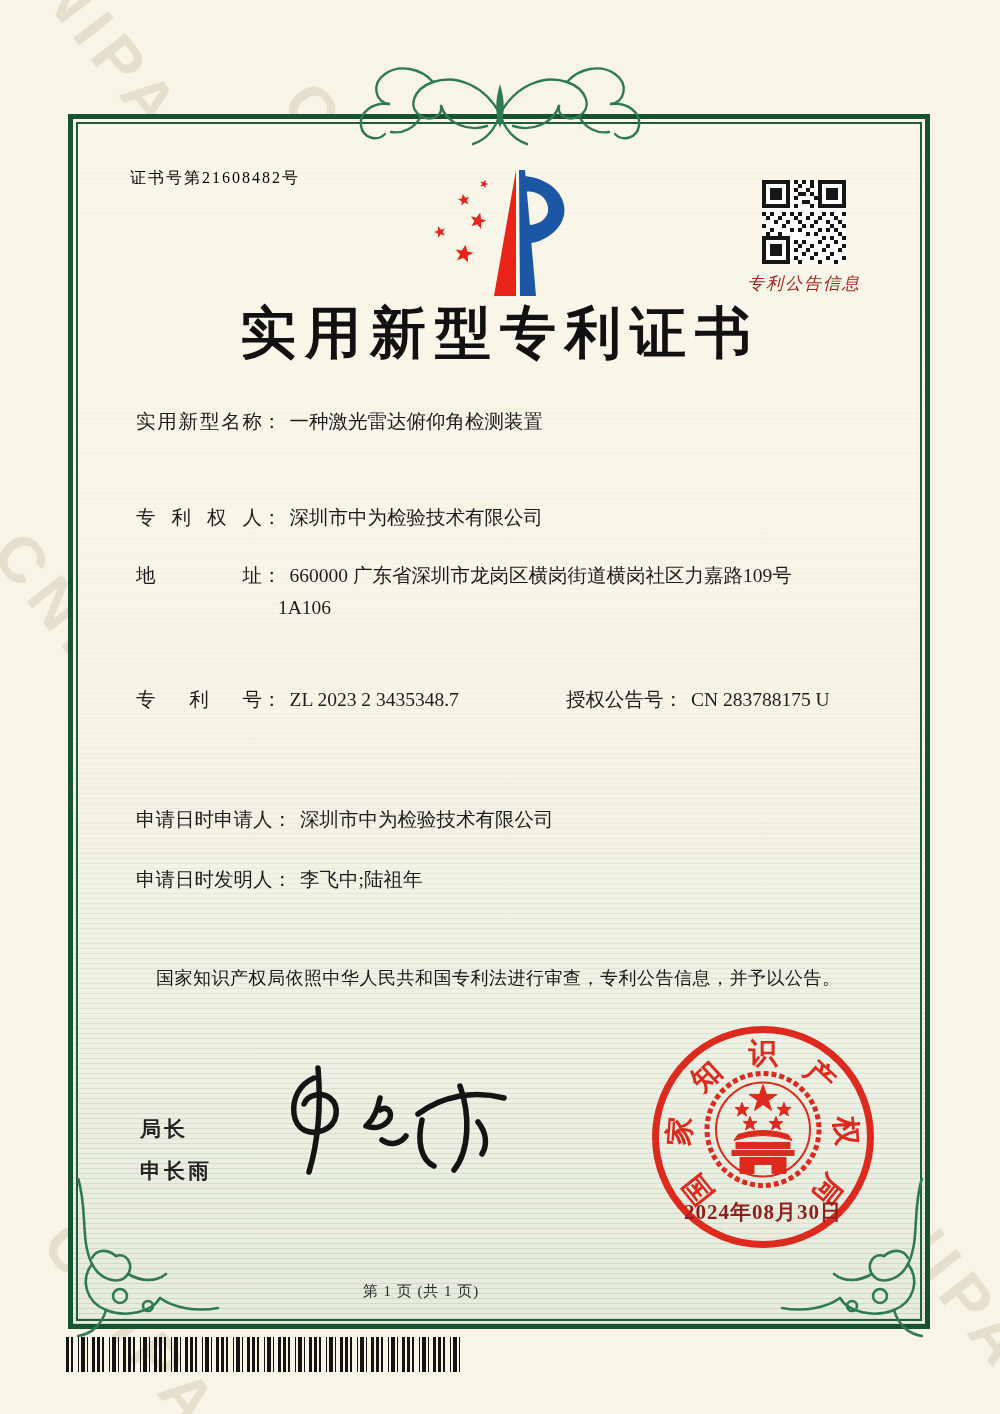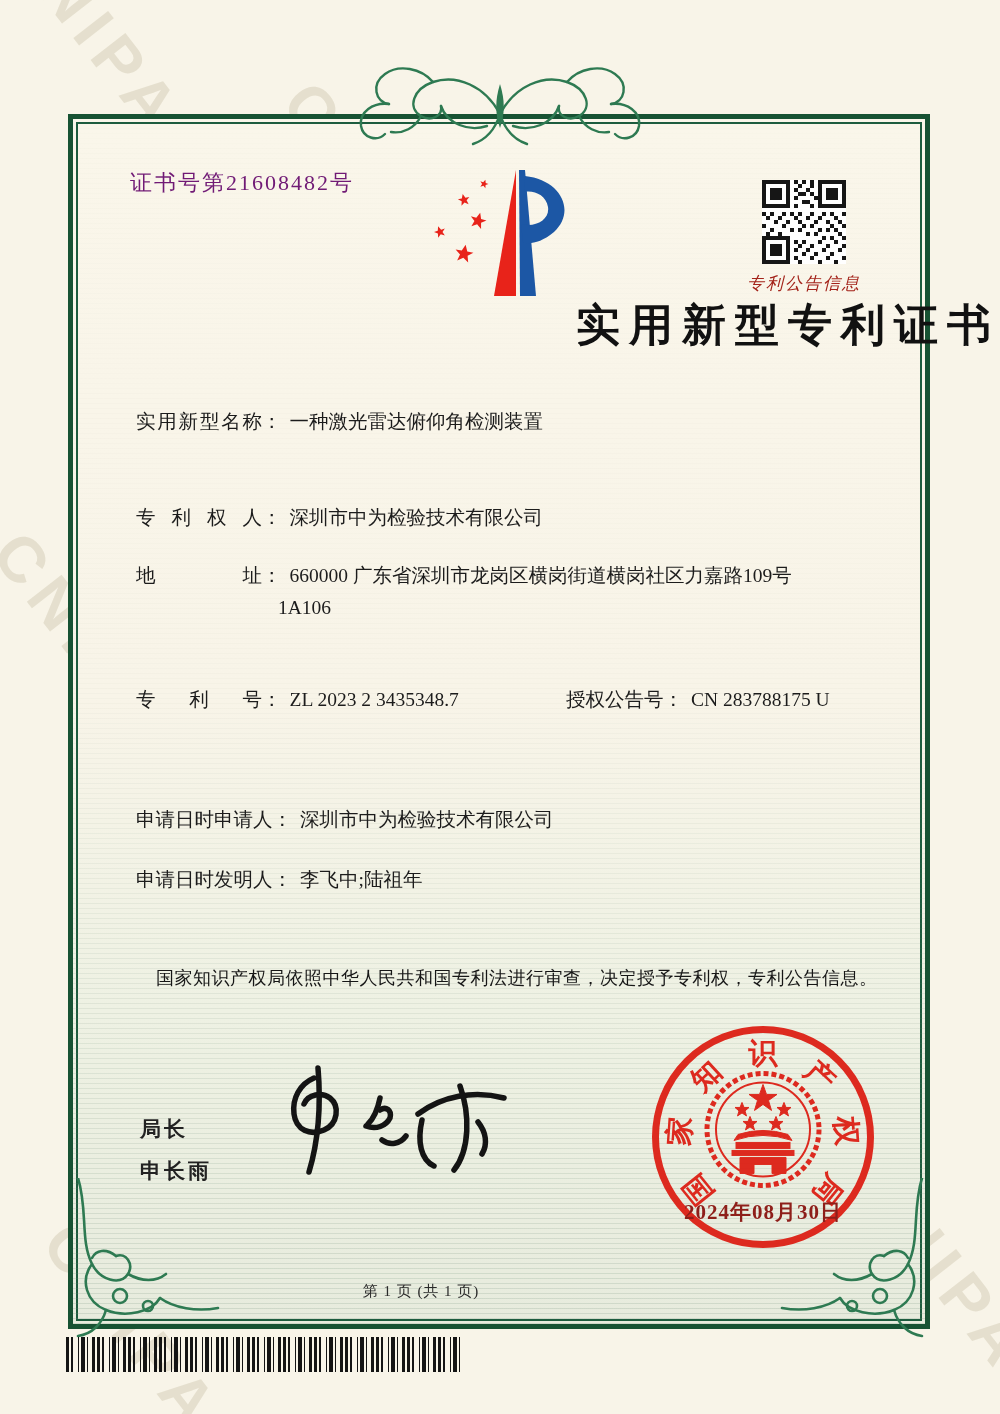--- a/index.html
+++ b/index.html
@@ -17,27 +17,27 @@
          background:linear-gradient(180deg,#faf6ea 0%,#f8f4e8 48%,#eef1e3 74%,#e7ebdd 100%);}
   .frame-inner{position:absolute;inset:3px;border:2px solid #1d5c3e;}
   .pattern{position:absolute;inset:0;
            background:repeating-linear-gradient(0deg,rgba(118,148,128,0.22) 0 1px,transparent 1px 5px);
            -webkit-mask-image:linear-gradient(180deg,rgba(0,0,0,0.08) 0%,rgba(0,0,0,0.12) 45%,rgba(0,0,0,0.55) 72%,#000 100%);
            mask-image:linear-gradient(180deg,rgba(0,0,0,0.08) 0%,rgba(0,0,0,0.12) 45%,rgba(0,0,0,0.55) 72%,#000 100%);}
 
   .ornament{position:absolute;pointer-events:none;}
 
   
-  .cert-no{position:absolute;left:130px;top:168px;font-size:22px;letter-spacing:2px;color:#701a75;}
+  .cert-no{position:absolute;left:130px;top:168px;font-size:16px;letter-spacing:2px;color:#000000;}
   .logo{position:absolute;left:424px;top:166px;}
   .qr-box{position:absolute;left:762px;top:180px;width:84px;height:84px;background:#fff;}
   .qr-label{position:absolute;left:724px;top:272px;width:160px;text-align:center;
             font-size:17px;letter-spacing:2px;color:#a3231a;font-style:italic;}
-  .title{position:absolute;left:0;top:296px;width:100%;text-align:right;
-         font-size:44px;font-weight:bold;letter-spacing:9px;color:#111;}
+  .title{position:absolute;left:0;top:296px;width:100%;text-align:center;
+         font-size:56px;font-weight:bold;letter-spacing:9px;color:#111;}
 
   
   .f{position:absolute;left:136px;font-size:19.5px;color:#1c1c1c;white-space:nowrap;}
   .lab{display:inline-block;width:126px;text-align:justify;text-align-last:justify;}
   .lab.wide{width:auto;text-align-last:auto;}
   .val{margin-left:8px;}
   .col2{position:absolute;left:430px;top:0;}
   .rowbox{position:absolute;left:136px;width:740px;font-size:19.5px;color:#1c1c1c;white-space:nowrap;}
 
   
@@ -279,21 +279,21 @@
 
   <div class="f" style="top:806px">
     <span class="lab wide">申请日时申请人</span><span>：</span><span class="val">深圳市中为检验技术有限公司</span>
   </div>
 
   <div class="f" style="top:866px">
     <span class="lab wide">申请日时发明人</span><span>：</span><span class="val">李飞中;陆祖年</span>
   </div>
 
   <div class="para">
-    <div class="l1">国家知识产权局依照中华人民共和国专利法进行审查，决定授予专利权，专利公告信息。</div>
+    <div class="l1">国家知识产权局依照中华人民共和国专利法进行审查，专利公告信息，并予以公告。</div>
   </div>
 
   <div class="sig-title">局长</div>
   <div class="sig-name">申长雨</div>
   <svg class="sig-script" width="260" height="118" viewBox="0 0 260 118">
     <g stroke="#141414" stroke-width="5.5" fill="none" stroke-linecap="round" stroke-linejoin="round">
       <path d="M52,16 C38,22 30,36 32,52 C34,68 48,74 62,68 C76,62 78,44 68,36 C60,30 46,32 42,42"></path>
       <path d="M56,6 C59,42 56,80 47,110"></path>
       <path d="M118,36 C116,46 112,56 106,62"></path>
       <path d="M104,64 C114,68 124,64 128,56 C130,48 124,44 118,48"></path>

